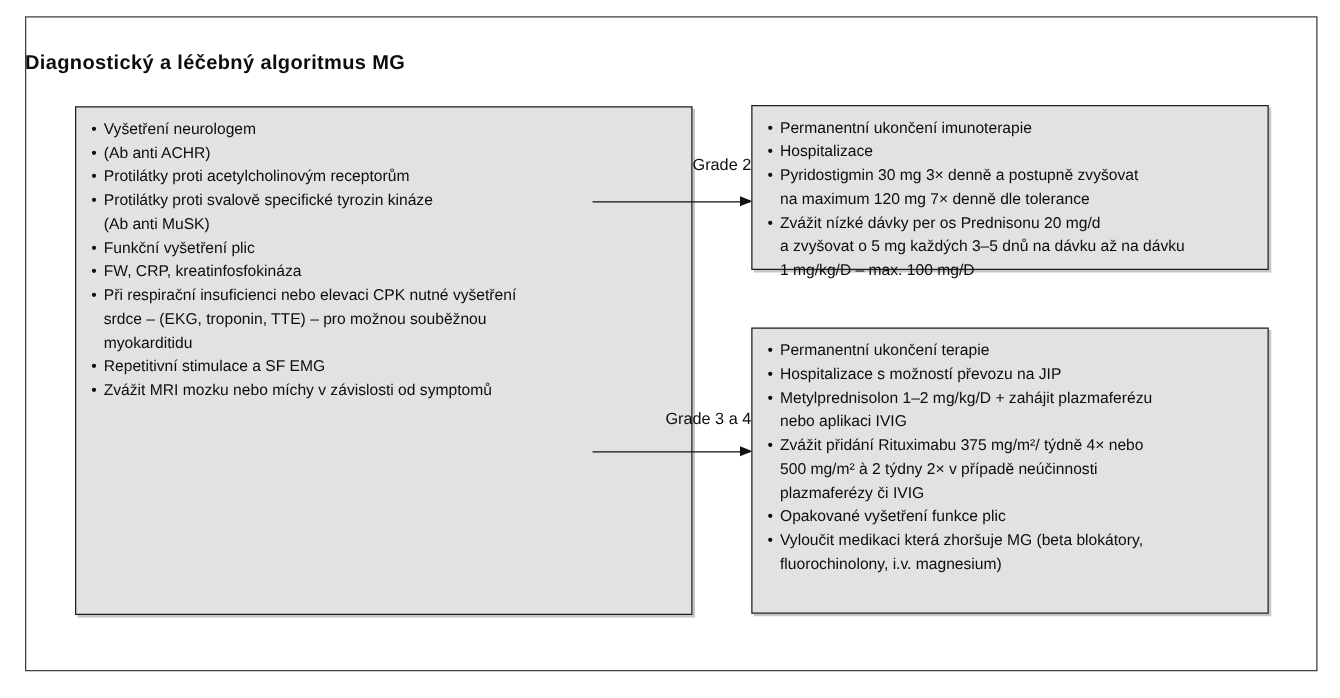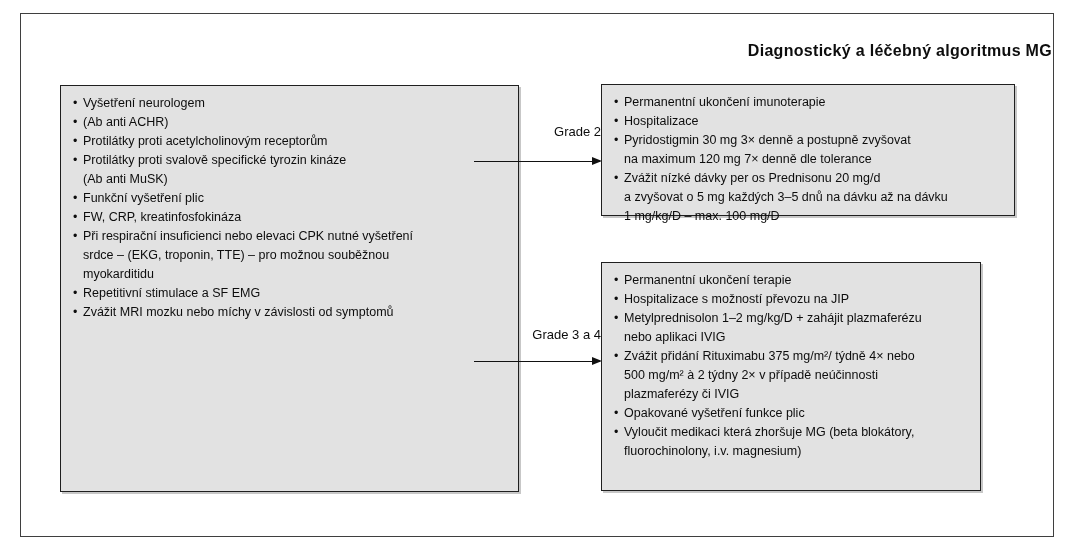--- a/index.html
+++ b/index.html
@@ -12,34 +12,34 @@
   .canvas { position:absolute; left:0; top:0; width:1072px; height:558px; }
 
   .frame {
     position:absolute; left:20px; top:13px; width:1032px; height:522px;
     border:1.5px solid var(--frame-border,#3f3f3f);
     background:#ffffff;
   }
 
   .title {
     position:absolute; left:20px; top:42px; width:1032px;
-    text-align:right; font-size:16px; font-weight:bold;
+    text-align:left; font-size:16px; font-weight:bold;
     letter-spacing:0.3px; color:var(--text,#0d0d0d);
   }
 
   .box {
     position:absolute;
     background:var(--box-fill,#e2e2e2);
     border:1.4px solid var(--box-border,#1f1f1f);
     box-shadow:2px 2px 0 rgba(0,0,0,0.22);
     box-sizing:border-box;
   }
-  .box-left   { left:60px;  top:85px;  width:459px; height:407px; }
+  .box-left   { left:60px;  top:85px;  width:494px; height:407px; }
   .box-rtop   { left:601px; top:84px;  width:414px; height:132px; }
-  .box-rbot   { left:601px; top:262px; width:380px; height:229px; }
+  .box-rbot   { left:601px; top:262px; width:414px; height:229px; }
 
   ul.bullets { margin:0; padding:8px 8px 8px 12px; list-style:none; }
   li.bullet-item {
     position:relative; padding-left:10px;
     font-size:12.5px; line-height:19px;
     white-space:pre-line; color:var(--text,#0d0d0d);
   }
   li.bullet-item::before {
     content:"\2022"; position:absolute; left:0; top:0;
     font-size:12.5px; line-height:19px;

